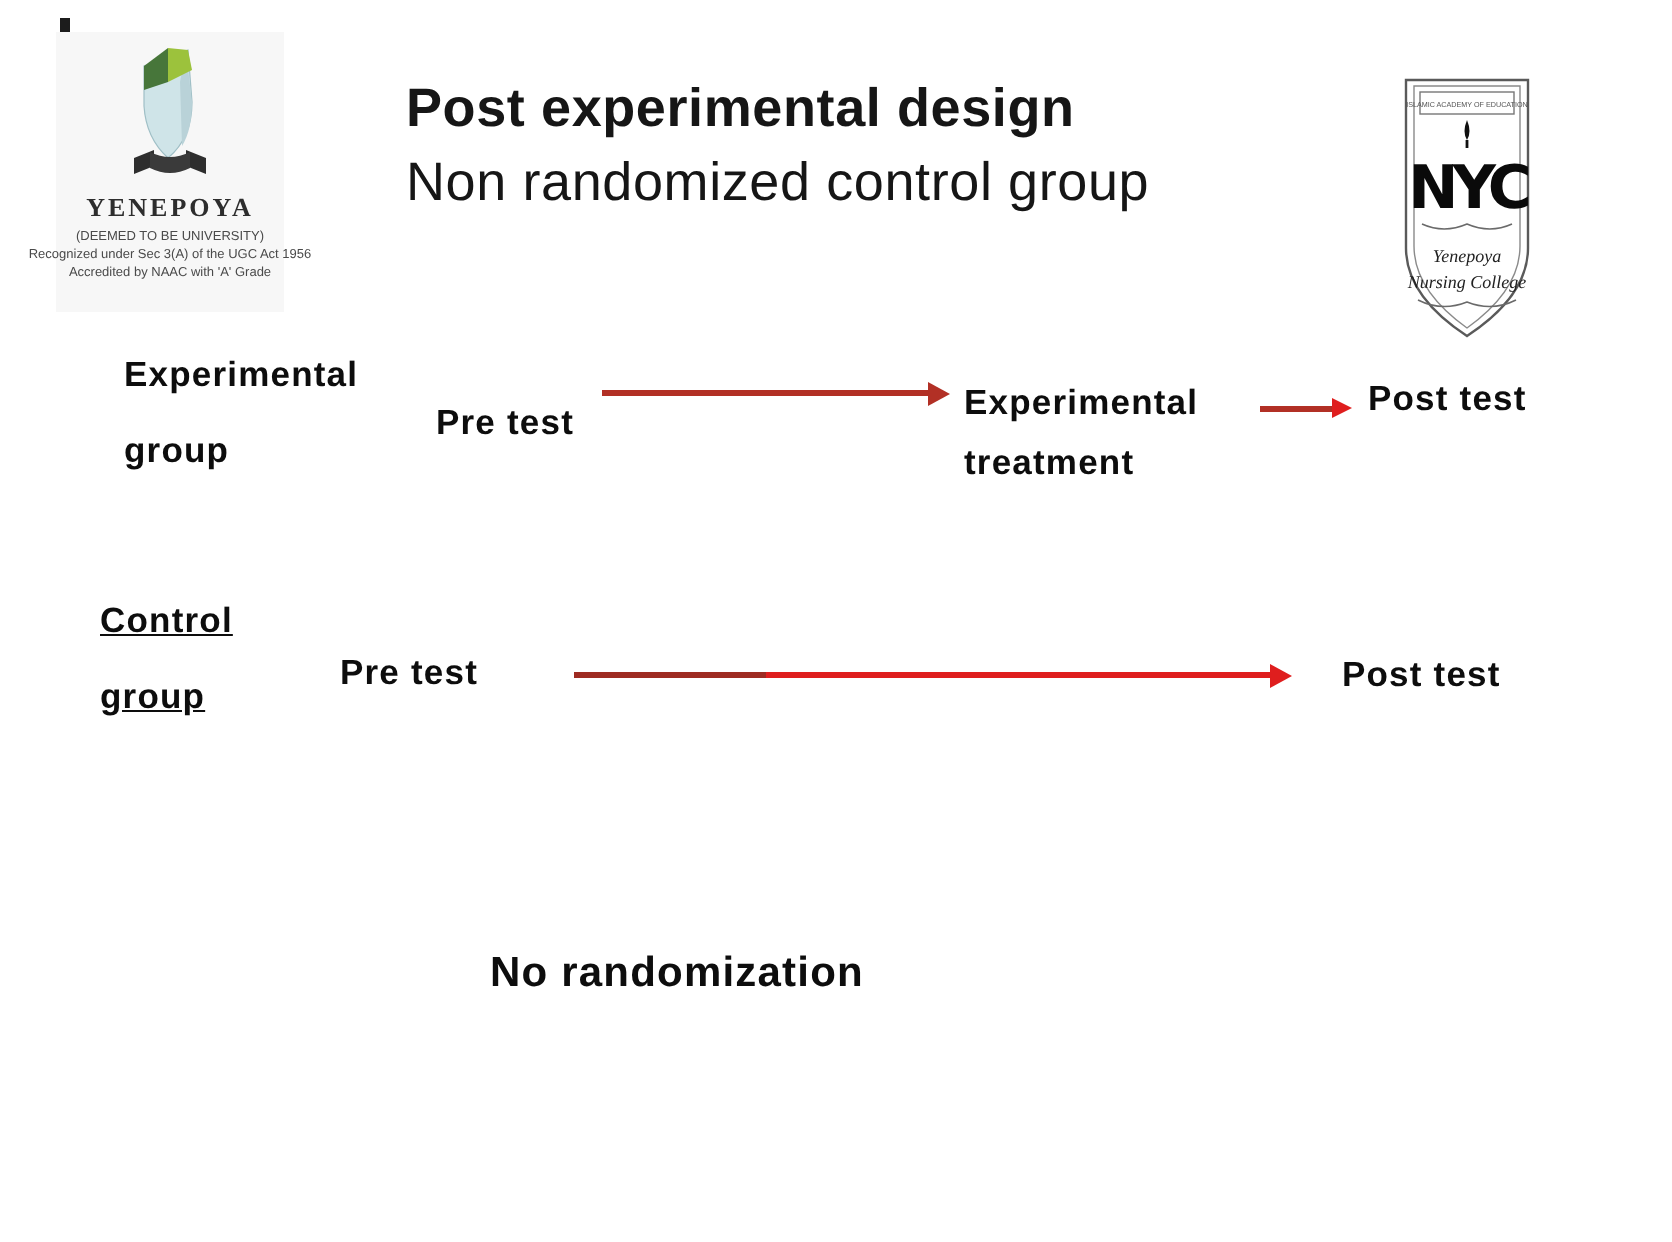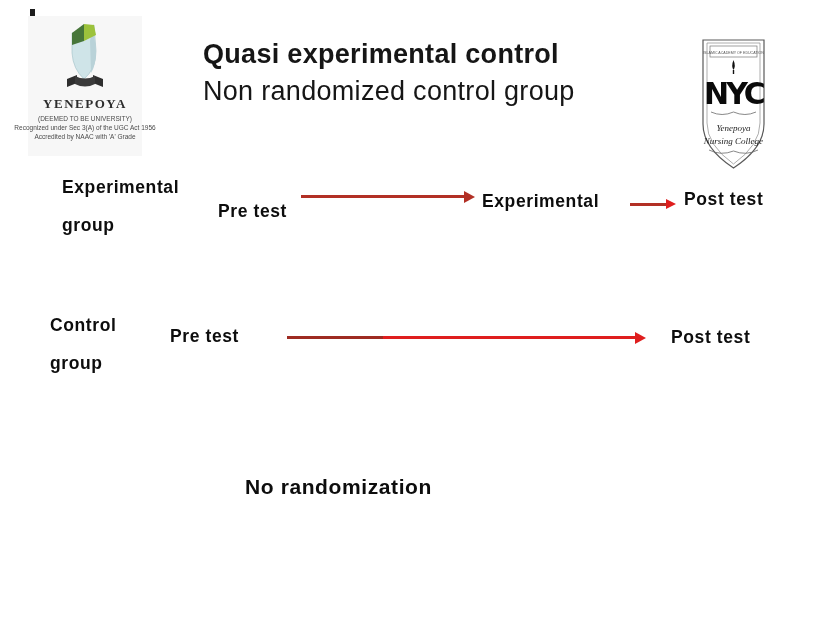--- a/index.html
+++ b/index.html
@@ -55,21 +55,21 @@
     </svg>
     <div class="uni-name">YENEPOYA</div>
     <div class="uni-small">
       <div>(DEEMED TO BE UNIVERSITY)</div>
       <div>Recognized under Sec 3(A) of the UGC Act 1956</div>
       <div>Accredited by NAAC with 'A' Grade</div>
     </div>
   </div>
 
   <div class="title">
-    <div class="title-l1">Quasi experimental control</div>
+    <div class="title-l1">Post experimental design</div>
     <div class="title-l2">Non randomized control group</div>
   </div>
 
   <div class="logo-right">
     <svg width="77" height="136" viewBox="0 0 77 136">
       <path d="M8,4 L69,4 L69,88 Q69,112 38.5,132 Q8,112 8,88 Z" fill="none" stroke="#5a5a5a" stroke-width="1.2"></path>
       <path d="M12,7 L65,7 L65,87 Q65,109 38.5,128 Q12,109 12,87 Z" fill="none" stroke="#8a8a8a" stroke-width="0.7"></path>
       <rect x="15" y="10" width="47" height="11" fill="none" stroke="#777" stroke-width="0.7"></rect>
       <text x="38.5" y="17.5" text-anchor="middle" font-size="3.6" fill="#555" font-family="Liberation Sans, sans-serif">ISLAMIC ACADEMY OF EDUCATION</text>
       <path d="M38.5,24 Q36,30 38.5,34 Q41,30 38.5,24 Z" fill="#101010"></path>
@@ -86,28 +86,29 @@
     <div>Experimental</div>
     <div>group</div>
   </div>
   <div class="dlabel" style="left:218px;top:201px;">Pre test</div>
 
   <div class="aline" style="left:301px;top:195px;width:163px;background:var(--arrow-mid);"></div>
   <div class="ahead" style="left:464px;top:190.5px;border-left:11px solid var(--arrow-mid);"></div>
 
   <div class="dlabel treat" style="left:482px;top:186px;">
     <div>Experimental</div>
+    <div>treatment</div>
   </div>
 
   <div class="aline" style="left:630px;top:203px;width:36px;height:2.5px;background:var(--arrow-mid);"></div>
   <div class="ahead" style="left:666px;top:198.5px;border-left:10px solid var(--arrow-bright);border-top-width:5.5px;border-bottom-width:5.5px;"></div>
 
   <div class="dlabel" style="left:684px;top:189px;">Post test</div>
 
-  <div class="dlabel two-line" style="left:50px;top:306px;">
+  <div class="dlabel two-line" style="left:50px;top:291px;text-decoration:underline;">
     <div>Control</div>
     <div>group</div>
   </div>
   <div class="dlabel" style="left:170px;top:326px;">Pre test</div>
 
   <div class="aline" style="left:287px;top:336px;width:96px;height:2.5px;background:var(--arrow-dark);"></div>
   <div class="aline" style="left:383px;top:336px;width:252px;height:2.5px;background:var(--arrow-bright);"></div>
   <div class="ahead" style="left:635px;top:331.5px;border-left:11px solid var(--arrow-bright);"></div>
 
   <div class="dlabel" style="left:671px;top:327px;">Post test</div>

